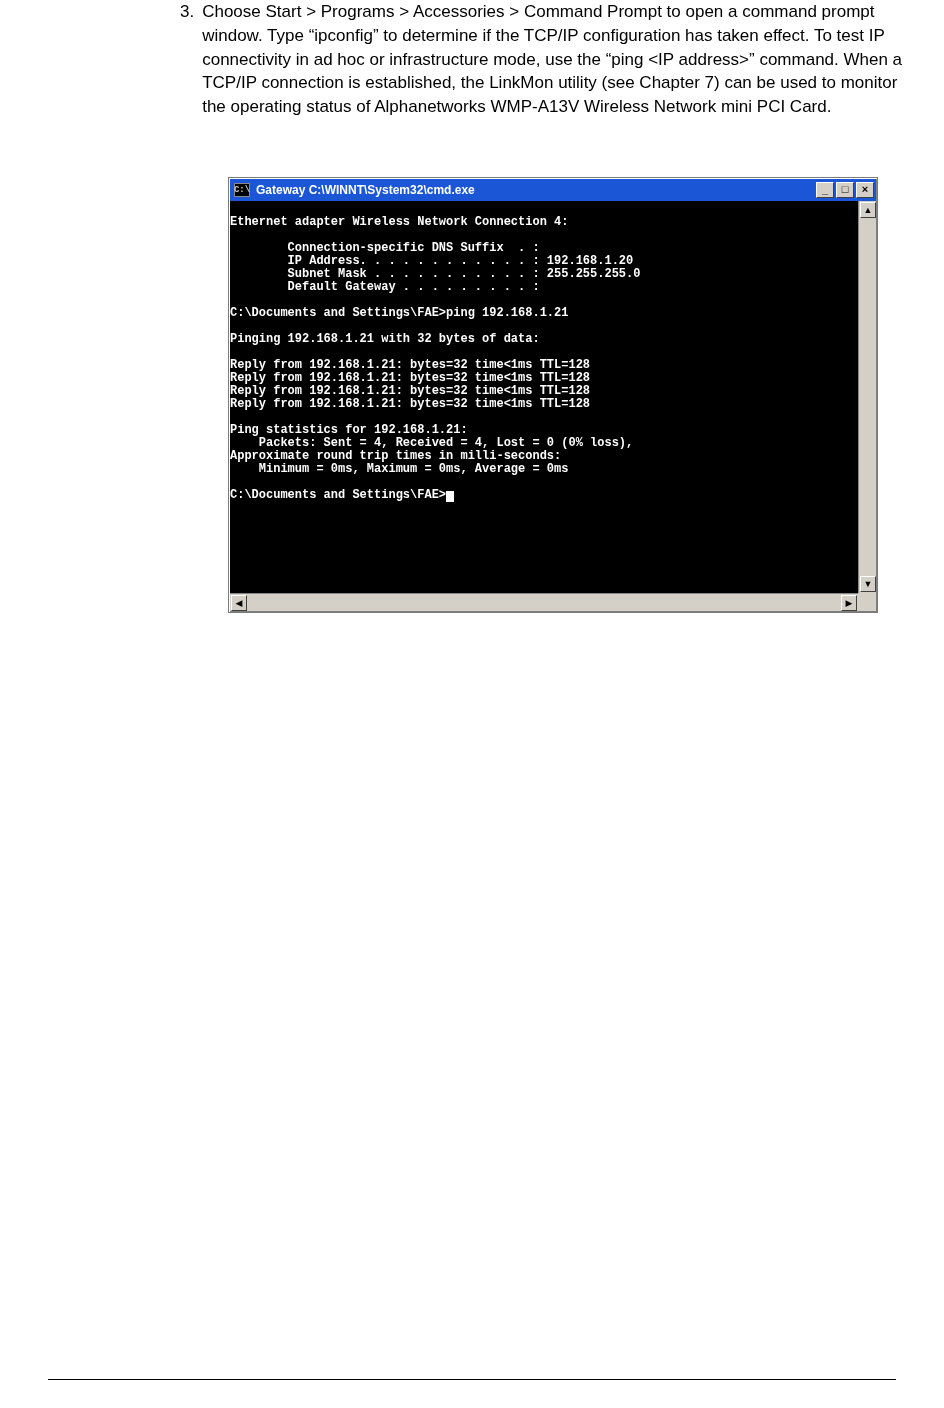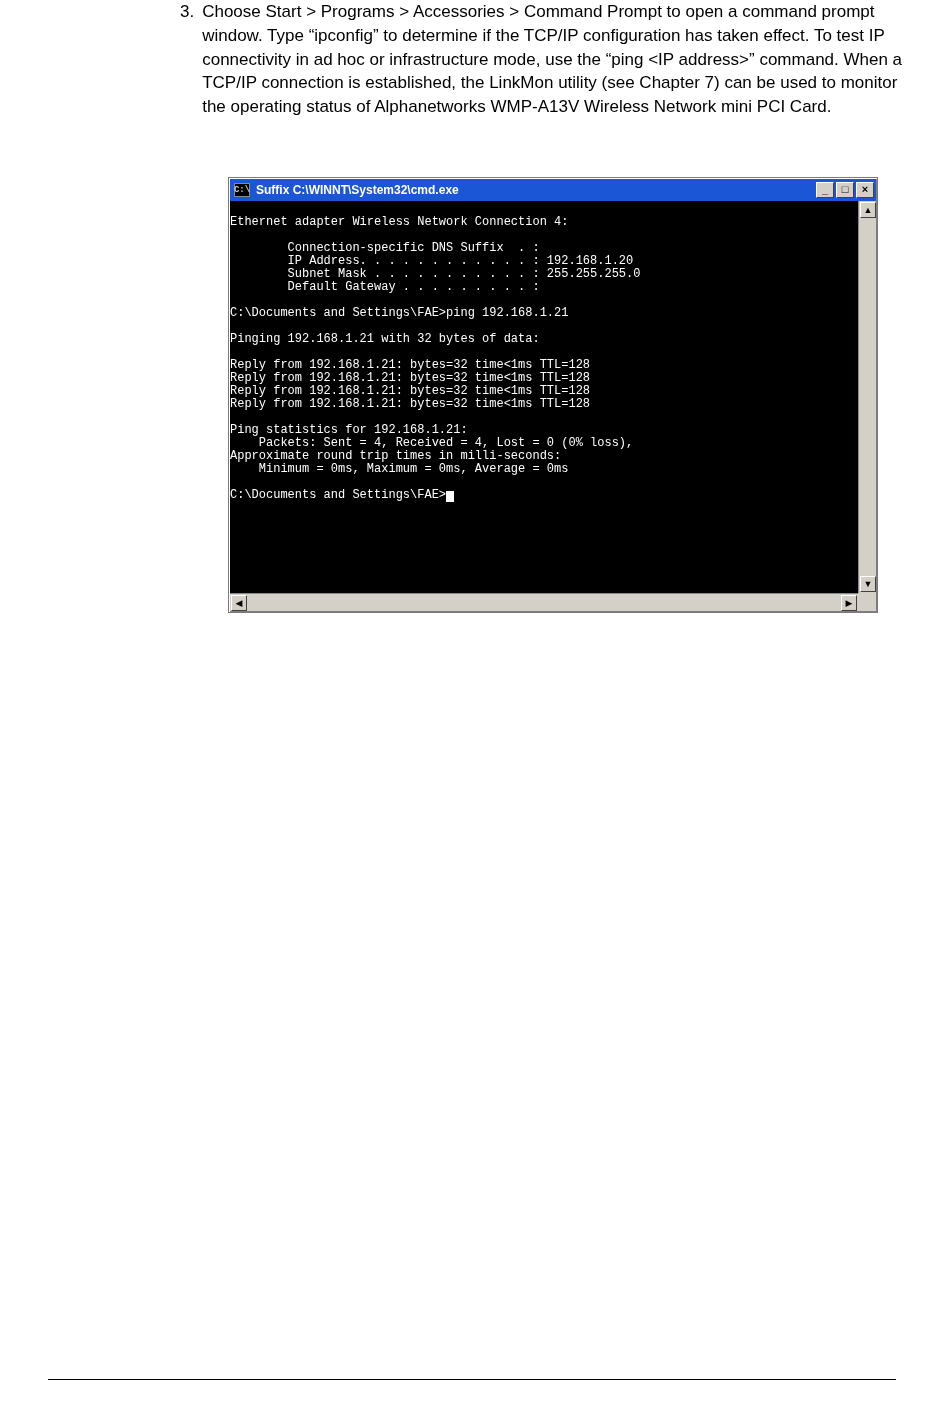--- a/index.html
+++ b/index.html
@@ -66,21 +66,21 @@
     height:410px;
   }
   .terminal{
     position:absolute;
     left:0;top:0;right:18px;bottom:18px;
     background:#000;
     color:#fff;
     font-family:"Courier New",monospace;
     font-size:12px;
     line-height:13px;
-    font-weight:normal;
+    font-weight:bold;
     padding:2px 4px 0 0;
     white-space:pre;
     overflow:hidden;
   }
   .vscroll{
     position:absolute;right:0;top:0;bottom:18px;width:18px;
     background:#d4d0c8;
     display:flex;flex-direction:column;justify-content:space-between;
     border-left:1px solid #888;
   }
@@ -116,21 +116,21 @@
 
 <div class="page">
   <div class="para">
     <div class="num">3.</div>
     <div class="txt">Choose Start &gt; Programs &gt; Accessories &gt; Command Prompt to open a command prompt window. Type “ipconfig” to determine if the TCP/IP configuration has taken effect. To test IP connectivity in ad hoc or infrastructure mode, use the “ping &lt;IP address&gt;” command. When a TCP/IP connection is established, the LinkMon utility (see Chapter 7) can be used to monitor the operating status of Alphanetworks WMP-A13V Wireless Network mini PCI Card.</div>
   </div>
 
   <div class="cmdwin">
     <div class="titlebar">
       <span class="cmdicon">C:\</span>
-      <span class="ttxt">Suffix C:\WINNT\System32\cmd.exe</span>
+      <span class="ttxt">Gateway C:\WINNT\System32\cmd.exe</span>
       <span class="winbtns">
         <span class="wbtn">_</span>
         <span class="wbtn">□</span>
         <span class="wbtn">×</span>
       </span>
     </div>
     <div class="client">
       <div class="terminal"><span>
 Ethernet adapter Wireless Network Connection 4:
 

